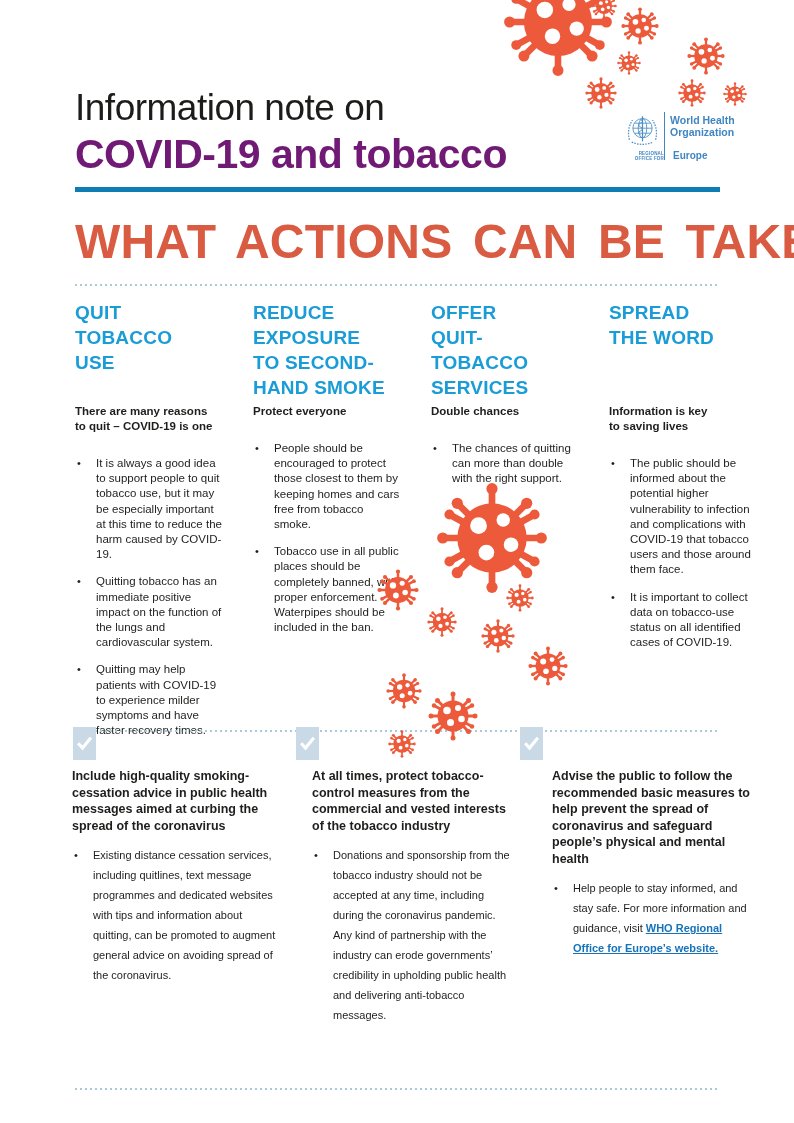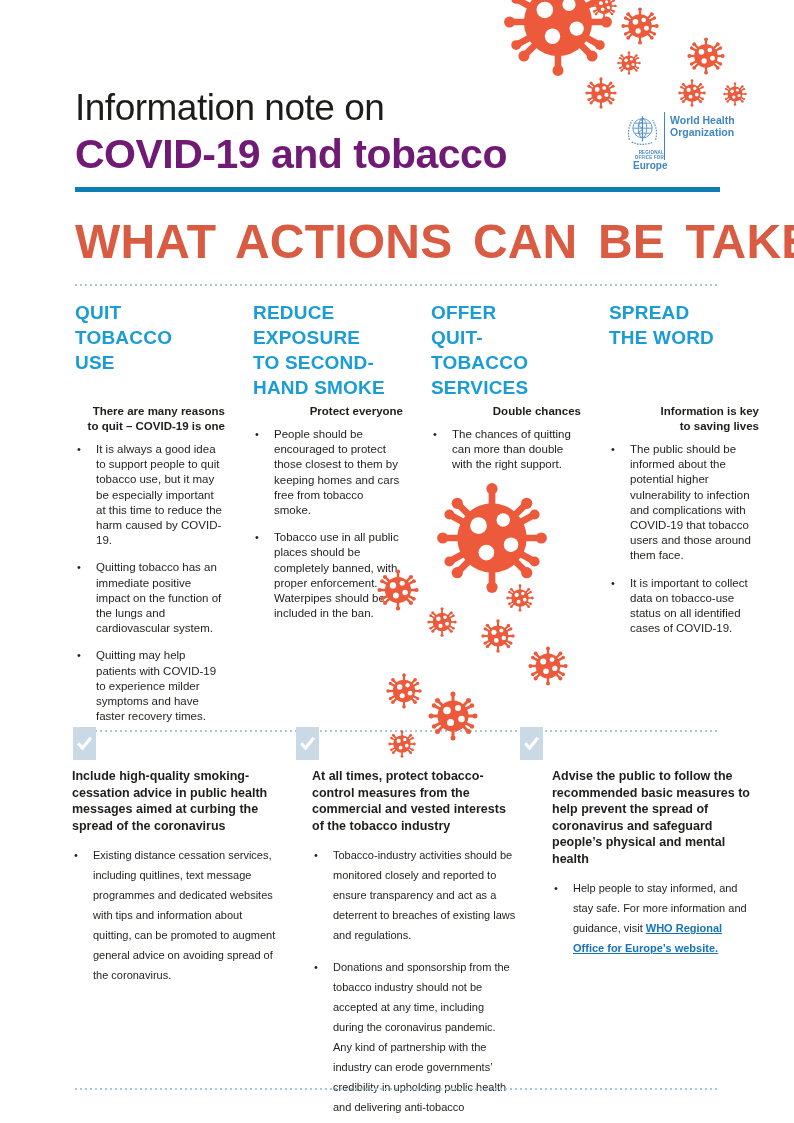--- a/index.html
+++ b/index.html
@@ -12,21 +12,21 @@
   
   .title-block { position:absolute; left:75px; top:60px; }
   .title-line1 { font-size:37px; font-weight:400; color:#1c1c1a; letter-spacing:-0.5px;margin-top:27px; }
   .title-line2 { font-size:41px; font-weight:700; color:#701a75; letter-spacing:-0.5px; margin-top:2px; }
 
   .who-logo { position:absolute; left:624px; top:112px; width:118px; }
   .who-row1 { display:flex; align-items:flex-start; }
   .who-emblem { width:37px; height:37px; flex:0 0 auto; }
   .who-divider { width:1px; background:#3f86c3; height:48px; margin:0 5px 0 3px; }
   .who-text1 { font-size:10.5px; font-weight:700; color:#3f86c3; line-height:11.5px; padding-top:3px; }
-  .who-row2 { display:flex; align-items:flex-start; margin-top:-10px;flex-direction:column; }
+  .who-row2 { display:flex; align-items:center; margin-top:-10px; }
   .who-regional { font-size:4.5px; font-weight:700; color:#3f86c3; width:40px; text-align:right; letter-spacing:0.2px; }
   .who-region { font-size:10px; font-weight:700; color:#3f86c3; margin-left:9px; }
 
   .blue-rule { position:absolute; left:75px; top:187px; width:645px; height:5px; background:#0e7db3; }
 
   .section-title {
     position:absolute; left:75px; top:214px; width:660px;
     font-size:48px; font-weight:700; color:#d95b42;
     letter-spacing:0.2px; word-spacing:7px; white-space:nowrap;
   }
@@ -35,21 +35,21 @@
     background-image:repeating-linear-gradient(90deg,#a9c8d8 0 2px,transparent 2px 5px); }
   .dotline-1 { left:75px; top:284px; width:645px; }
   .dotline-2 { left:75px; top:730px; width:645px; }
   .dotline-3 { left:75px; top:1088px; width:645px; }
 
   
   .cols-top { position:absolute; left:75px; top:300px; width:648px;
     display:grid; grid-template-columns:repeat(4,150px); column-gap:28px; }
   .col-heading { font-size:19px; font-weight:700; color:#1a9cd7; line-height:25px;
     letter-spacing:0.2px; white-space:pre-line; height:104px; }
-  .col-subhead { font-size:11.5px; font-weight:700; line-height:15px; white-space:pre-line; margin-bottom:8px;text-align:right; }
+  .col-subhead { font-size:11.5px; font-weight:700; line-height:15px; white-space:pre-line; margin-bottom:22px; }
   ul.bullets { list-style:none; }
   ul.bullets li { position:relative; padding-left:21px; font-size:11.5px; line-height:15.2px; margin-bottom:12px; }
   ul.bullets li::before { content:"•"; position:absolute; left:2px; top:0; font-size:11px; }
 
   
   .checkbox { position:absolute; width:23px; height:33px; background:#c9d9e5; top:727px; }
   .checkbox svg { position:absolute; left:2px; top:6px; }
   .cb-1 { left:73px; } .cb-2 { left:296px; } .cb-3 { left:520px; }
 
   .cols-bottom { position:absolute; left:72px; top:768px; width:651px;
@@ -176,21 +176,20 @@
     <div class="col">
       <div class="action-heading">Include high-quality smoking-cessation advice in public health messages aimed at curbing the spread of the coronavirus</div>
       <ul class="bullets bullets-lg">
         <li>Existing distance cessation services, including quitlines, text message programmes and dedicated websites with tips and information about quitting, can be promoted to augment general advice on avoiding spread of the coronavirus.</li>
       </ul>
     </div>
 
     <div class="col">
       <div class="action-heading">At all times, protect tobacco-control measures from the commercial and vested interests of the tobacco industry</div>
       <ul class="bullets bullets-lg">
-        <li>Tobacco-industry activities should be monitored closely and reported to ensure transparency and act as a deterrent to breaches of existing laws and regulations.</li>
         <li>Donations and sponsorship from the tobacco industry should not be accepted at any time, including during the coronavirus pandemic. Any kind of partnership with the industry can erode governments’ credibility in upholding public health and delivering anti-tobacco messages.</li>
       </ul>
     </div>
 
     <div class="col">
       <div class="action-heading">Advise the public to follow the recommended basic measures to help prevent the spread of coronavirus and safeguard people’s physical and mental health</div>
       <ul class="bullets bullets-lg">
         <li><span>Help people to stay informed, and stay safe. For more information and guidance, visit </span><a href="#" class="inline-link">WHO Regional Office for Europe’s website.</a></li>
       </ul>
     </div>

